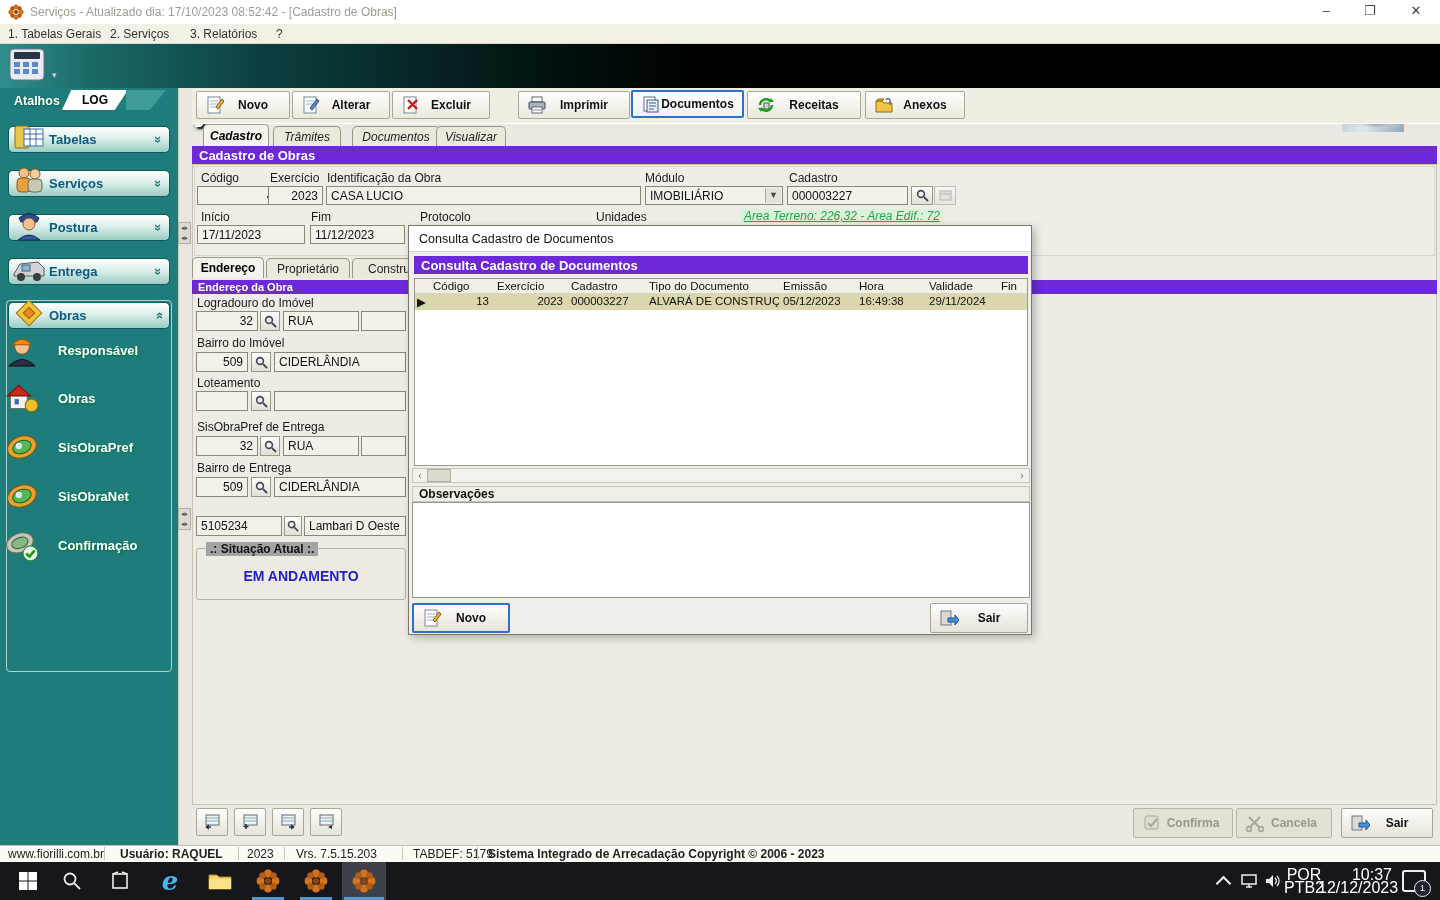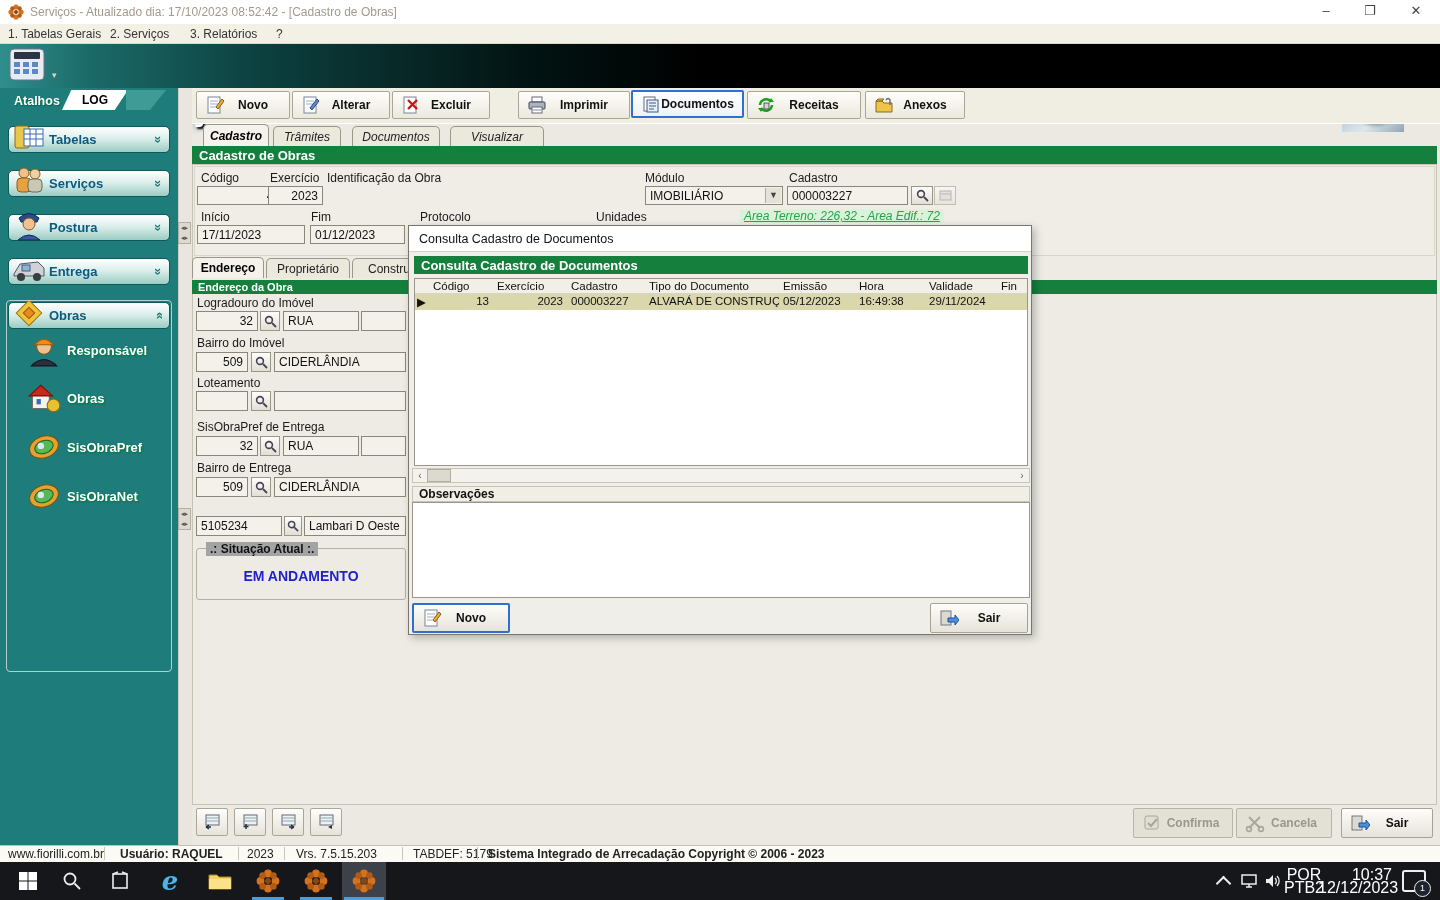--- a/index.html
+++ b/index.html
@@ -18,36 +18,36 @@
   .brandname{color:#fff;font-family:"DejaVu Serif",serif;font-style:italic;font-weight:bold;
     font-size:34px;line-height:40px;text-shadow:2px 2px 2px #000,0 0 6px #044;}
   .branddept{color:#efefef;font-size:11px;letter-spacing:1px;text-shadow:1px 1px 1px #000;}
   
   .sidebar{left:0;top:88px;width:178px;height:757px;background:#1e7c7a;}
   .sgroup{left:8px;width:162px;height:27px;border:1px solid #0d5a58;border-radius:5px;
     background:linear-gradient(180deg,#ffffff 0%,#dcefeb 45%,#9cccc4 100%);
     display:flex;align-items:center;}
   .sgroup .glabel{font-weight:bold;font-size:13px;color:#0b5a80;flex:1;padding-left:40px;}
   .chev{color:#1e7c7a;font-weight:bold;font-size:13px;width:22px;text-align:center;}
-  .schild{left:26px;width:160px;height:44px;display:flex;align-items:center;gap:5px;}
+  .schild{left:4px;width:160px;height:44px;display:flex;align-items:center;gap:18px;}
   .schild .clabel{color:#fff;font-weight:bold;font-size:13px;text-shadow:1px 1px 2px #073;white-space:nowrap;}
   .sidestrip{left:178px;top:88px;width:14px;height:757px;background:#e9e6df;border-left:1px solid #cfccc2;}
   .ministrip{width:13px;height:22px;background:#dcd9cf;border:1px solid #b4b0a4;color:#555;
     font-size:7px;line-height:10px;text-align:center;}
   
   .toolbar{left:192px;top:88px;width:1248px;height:36px;background:#f0ede3;border-bottom:1px solid #fff;}
   .toolbtn{display:flex;align-items:center;height:28px;padding:0 8px;border:1px solid #aaa69a;border-radius:2px;
     background:linear-gradient(#fefefc,#ebe8dd);font-weight:bold;color:#111;}
   .toolbtn .tlabel{flex:1;text-align:center;}
   .toolbtn.active{border:2px solid #2e6fd0;background:linear-gradient(#ffffff,#eef1f8);}
   
   .tab{top:126px;height:20px;border:1px solid #9a968a;border-bottom:none;border-radius:5px 5px 0 0;
     background:#ebe8dc;font-style:italic;display:flex;align-items:center;justify-content:center;color:#222;}
   .tab.active{top:124px;height:22px;background:#f4f2ea;font-weight:bold;color:#000;z-index:3;}
-  .tealbar{background:#15803d;color:#fff;font-weight:bold;display:flex;align-items:center;text-align:right;}
+  .tealbar{background:#6d28d9;color:#fff;font-weight:bold;display:flex;align-items:center;text-align:right;}
   
   .formbody{left:192px;top:164px;width:1245px;height:641px;background:#edebe4;border:1px solid #c6c2b6;}
   .lbl{white-space:nowrap;color:#1a1a1a;}
   .fld{background:#f3f1ea;border:1px solid #8a8679;display:flex;align-items:center;
     padding:0 4px;white-space:nowrap;overflow:hidden;color:#111;}
   .fld.num{justify-content:flex-end;}
   .sbtn{background:linear-gradient(#fdfdfb,#e2dfd4);border:1px solid #9a968a;
     display:flex;align-items:center;justify-content:center;}
   .greenarea{background:#d9f2d9;color:#28a24c;font-style:italic;text-decoration:underline;padding:0 4px;}
   .grouplegend{background:#a3a3a3;font-weight:bold;padding:0 4px;}
@@ -240,20 +240,29 @@
 
     <div class="abs schild" style="top:386px">
       <svg width="36" height="36" viewBox="0 0 34 34">
         <ellipse cx="17" cy="17" rx="14" ry="10" transform="rotate(-20 17 17)" fill="#e8a030" stroke="#7a5410"></ellipse>
         <ellipse cx="17" cy="17" rx="9" ry="6" transform="rotate(-20 17 17)" fill="#58b858" stroke="#1a6a1a"></ellipse>
         <circle cx="14" cy="16" r="3" fill="#d8e8f4"></circle>
       </svg>
       <span class="clabel">SisObraNet</span>
     </div>
 
+    <div class="abs schild" style="top:435px">
+      <svg width="36" height="36" viewBox="0 0 34 34">
+        <ellipse cx="15" cy="15" rx="13" ry="9" transform="rotate(-20 15 15)" fill="#c8c8b8" stroke="#6a6a58"></ellipse>
+        <ellipse cx="15" cy="15" rx="8" ry="5" transform="rotate(-20 15 15)" fill="#88b888" stroke="#3a6a3a"></ellipse>
+        <circle cx="25" cy="25" r="7" fill="#e8f4e8" stroke="#2a8a2a"></circle>
+        <path d="M21 25 l3 3 l5 -6" fill="none" stroke="#18a018" stroke-width="2.5"></path>
+      </svg>
+      <span class="clabel">Confirmação</span>
+    </div>
   </div>
 
   <div class="abs sidestrip"></div>
   <div class="abs ministrip" style="left:178px;top:222px">◂▸<br>◂▸</div>
   <div class="abs ministrip" style="left:178px;top:508px">◂▸<br>◂▸</div>
 
   <div class="abs toolbar"></div>
 
   <div class="abs toolbtn" style="left:196px;top:91px;width:94px">
     <svg width="20" height="20" viewBox="0 0 20 20">
@@ -336,21 +345,21 @@
 
   <div class="abs tab active" style="left:203px;width:66px">
     <span>Cadastro</span>
   </div>
   <div class="abs tab" style="left:273px;width:68px">
     <span>Trâmites</span>
   </div>
   <div class="abs tab" style="left:352px;width:88px">
     <span>Documentos</span>
   </div>
-  <div class="abs tab" style="left:450px;width:94px">
+  <div class="abs tab" style="left:436px;width:70px">
     <span>Visualizar</span>
   </div>
 
   <div class="abs tealbar" style="left:192px;top:146px;width:1245px;height:18px;font-size:13px;padding-left:7px">
     <span>Cadastro de Obras</span>
   </div>
 
   <div class="abs formbody"></div>
   <div class="abs" style="left:194px;top:166px;width:1241px;height:90px;border:1px solid #d8d5ca;background:#efede6"></div>
 
@@ -359,20 +368,23 @@
   <span class="abs lbl" style="left:327px;top:171px">Identificação da Obra</span>
   <span class="abs lbl" style="left:645px;top:171px">Módulo</span>
   <span class="abs lbl" style="left:789px;top:171px">Cadastro</span>
 
   <div class="abs fld num" style="left:197px;top:186px;width:88px;height:19px">
       <span>49</span>
     </div>
   <div class="abs fld num" style="left:268px;top:186px;width:55px;height:19px">
       <span>2023</span>
     </div>
+  <div class="abs fld" style="left:326px;top:186px;width:315px;height:19px">
+      <span>CASA LUCIO</span>
+    </div>
   <div class="abs fld" style="left:645px;top:186px;width:138px;height:19px;padding-right:12px">
     <span>IMOBILIÁRIO</span>
     <div class="abs" style="right:1px;top:1px;width:16px;height:15px;background:#e4e1d6;border-left:1px solid #b0ac9e;text-align:center;font-size:9px;line-height:15px;color:#444">▼</div>
   </div>
   <div class="abs fld" style="left:787px;top:186px;width:121px;height:19px">
       <span>000003227</span>
     </div>
   <div class="abs sbtn" style="left:911px;top:186px;width:22px;height:19px">
     <svg width="13" height="13" viewBox="0 0 13 13">
       <circle cx="5" cy="5" r="3.4" fill="none" stroke="#445" stroke-width="1.6"></circle>
@@ -389,21 +401,21 @@
   <span class="abs lbl" style="left:201px;top:210px">Início</span>
   <span class="abs lbl" style="left:311px;top:210px">Fim</span>
   <span class="abs lbl" style="left:420px;top:210px">Protocolo</span>
   <span class="abs lbl" style="left:596px;top:210px">Unidades</span>
   <span class="abs greenarea" style="left:740px;top:209px">Area Terreno: 226,32 - Area Edif.: 72</span>
 
   <div class="abs fld" style="left:197px;top:225px;width:108px;height:19px">
       <span>17/11/2023</span>
     </div>
   <div class="abs fld" style="left:310px;top:225px;width:95px;height:19px">
-      <span>01/12/2023</span>
+      <span>11/12/2023</span>
     </div>
 
   <div class="abs tab active" style="left:192px;top:257px;width:72px;height:21px;font-style:normal">
     <span>Endereço</span>
   </div>
   <div class="abs tab" style="left:266px;top:258px;width:84px;height:20px;font-style:normal">
     <span>Proprietário</span>
   </div>
   <div class="abs tab" style="left:352px;top:258px;width:80px;height:20px;font-style:normal">
     <span>Construç</span>

